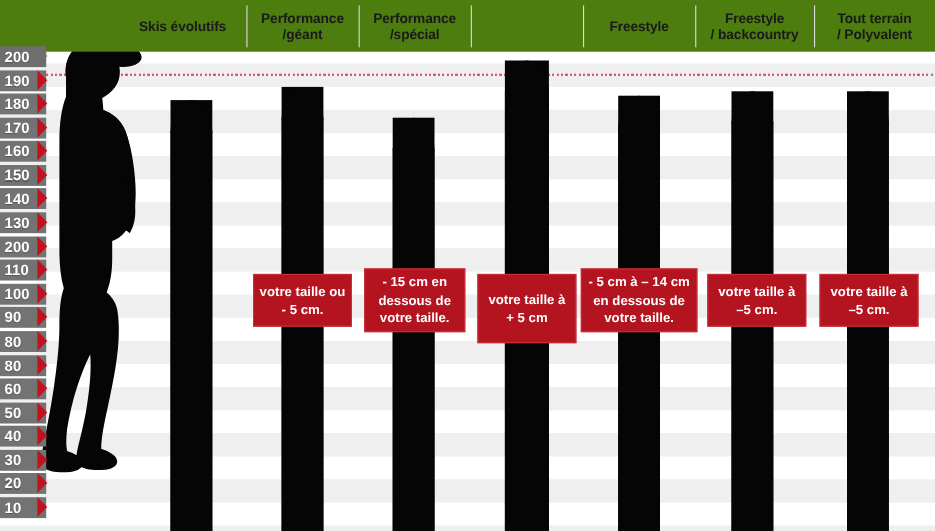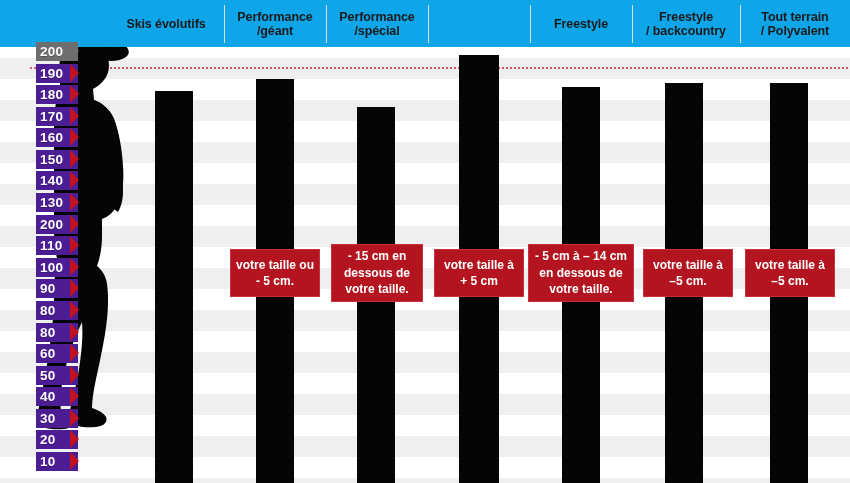--- a/index.html
+++ b/index.html
@@ -1,21 +1,21 @@
 <!DOCTYPE html>
 <html><head>
 <meta charset="utf-8">
 <style>
   html,body{margin:0;padding:0;background:#ffffff;}
   body{font-family:"Liberation Sans",sans-serif;-webkit-font-smoothing:antialiased;}
 
   #stage{position:relative;width:850px;height:483px;overflow:hidden;background:#fff;}
 
   
-  #header{position:absolute;left:0;top:0;width:850px;height:47px;background:#0ea5e9;z-index:40;}
+  #header{position:absolute;left:0;top:0;width:850px;height:47px;background:#4d7c0f;z-index:40;}
   .hdr-cell{position:absolute;top:0;height:47px;display:flex;align-items:center;
             justify-content:center;text-align:center;color:#1a1a1a;
             font-size:12.5px;font-weight:bold;line-height:14px;letter-spacing:-0.1px;}
   .hdr-div{position:absolute;top:5px;width:1px;height:38px;background:#dcdcdc;}
 
   
   #plot{position:absolute;left:0;top:47px;width:850px;height:436px;overflow:hidden;}
   .band{position:absolute;left:0;width:850px;height:21px;}
   .band.g{background:#efefef;}
   .band.w{background:#ffffff;}
@@ -29,28 +29,28 @@
   .ski{position:absolute;background:#050505;z-index:20;}
   .ski .tip{position:absolute;left:0;top:0;width:100%;height:30px;background:#050505;
             border-radius:50% 50% 0 0 / 100% 100% 0 0;}
   .ski .body{position:absolute;left:0;top:28px;width:100%;bottom:0;background:#050505;}
 
   
   #figure{position:absolute;left:18px;top:8px;width:130px;height:428px;z-index:25;}
   #figure svg{display:block;width:100%;height:100%;}
 
   
-  #scale{position:absolute;left:0;top:0;width:46px;height:378px;z-index:60;margin-left:36px;}
+  #scale{position:absolute;left:0;top:0;width:46px;height:378px;z-index:60;}
   .tag{position:absolute;left:0;height:19px;width:42px;color:#fff;
        font-size:13.5px;font-weight:bold;display:flex;align-items:center;
        padding-left:4px;box-sizing:border-box;letter-spacing:0.2px;
        text-shadow:0 1px 0 rgba(0,0,0,.25);}
   .tag .tail{position:absolute;left:34px;top:0;width:0;height:0;
              border-top:9.5px solid transparent;border-bottom:9.5px solid transparent;}
-  .tag.red{background:#4c1d95;}
+  .tag.red{background:#737373;}
   .tag.red .tail{border-left:9px solid #c0121f;}
   .tag.grey{background:#6e6e6e;}
   .tag.grey .tail{border-left:9px solid #6e6e6e;}
   .tag span.num{position:relative;z-index:2;}
 
   
   .callout{position:absolute;background:#b4141f;color:#fff;z-index:50;
            border:1px solid #c9303a;box-sizing:border-box;
            display:flex;align-items:center;justify-content:center;text-align:center;
            font-size:12px;font-weight:bold;line-height:16.5px;padding:5px 4px;}
@@ -309,18 +309,18 @@
         <i class="tail"></i>
       </div>
       <div class="tag red" style="top: 452px;">
         <span class="num">10</span>
         <i class="tail"></i>
       </div>
     </div>
 
   <div class="callout" style="left:230px;top:249px;width:90px;height:48px;">votre taille ou - 5 cm.</div>
   <div class="callout" style="left:331px;top:244px;width:92px;height:58px;">- 15 cm en dessous de votre taille.</div>
-  <div class="callout" style="left:434px;top:249px;width:90px;height:48px;">votre taille à + 5 cm</div>
+  <div class="callout" style="left:434px;top:249px;width:90px;height:63px;">votre taille à + 5 cm</div>
   <div class="callout" style="left:528px;top:244px;width:106px;height:58px;">- 5 cm à – 14 cm en dessous de votre taille.</div>
   <div class="callout" style="left:643px;top:249px;width:90px;height:48px;">votre taille à –5 cm.</div>
   <div class="callout" style="left:745px;top:249px;width:90px;height:48px;">votre taille à –5 cm.</div>
 
 </div>
 
 </body></html>

